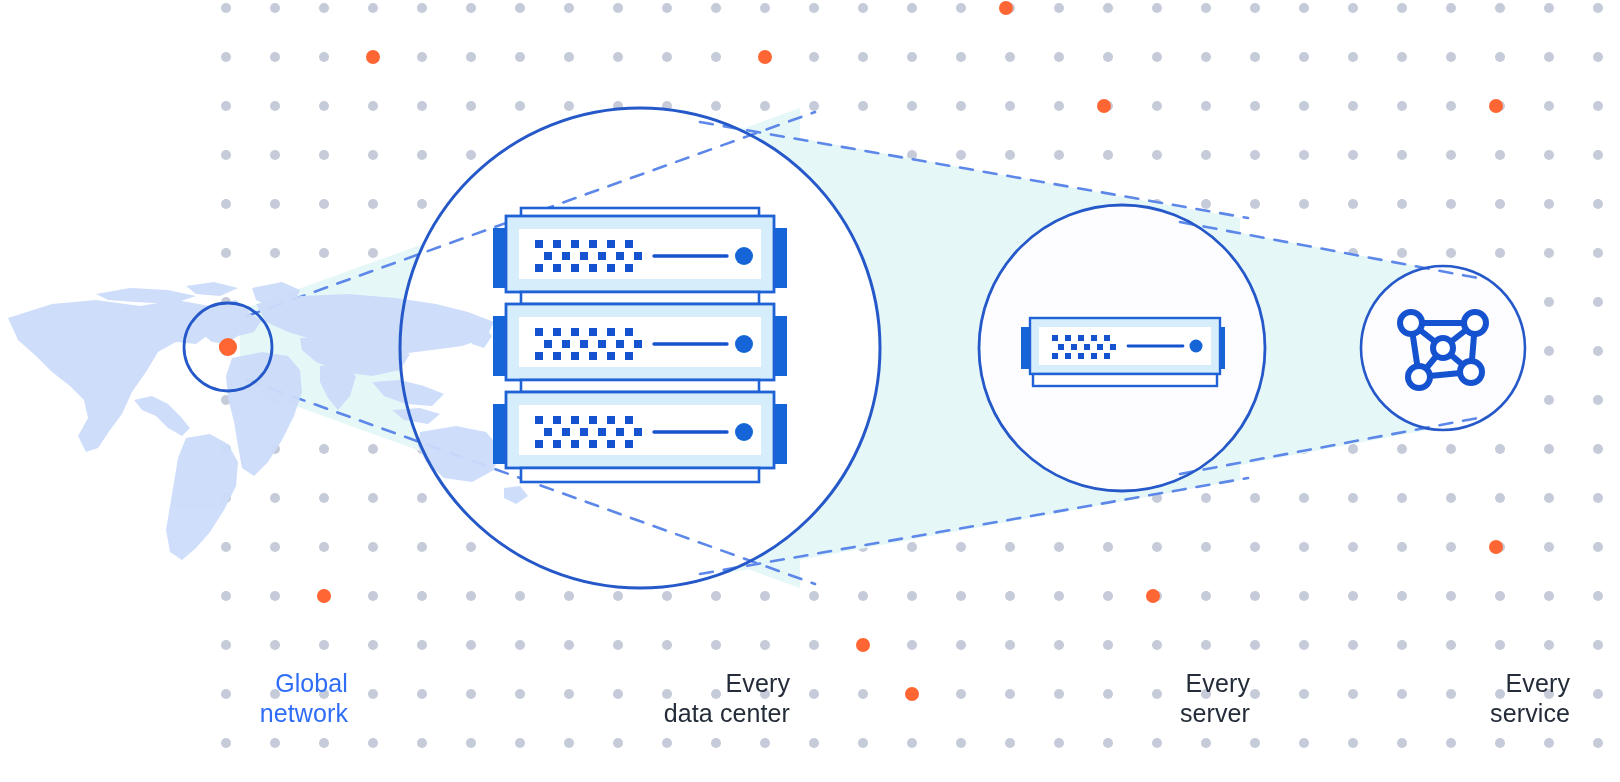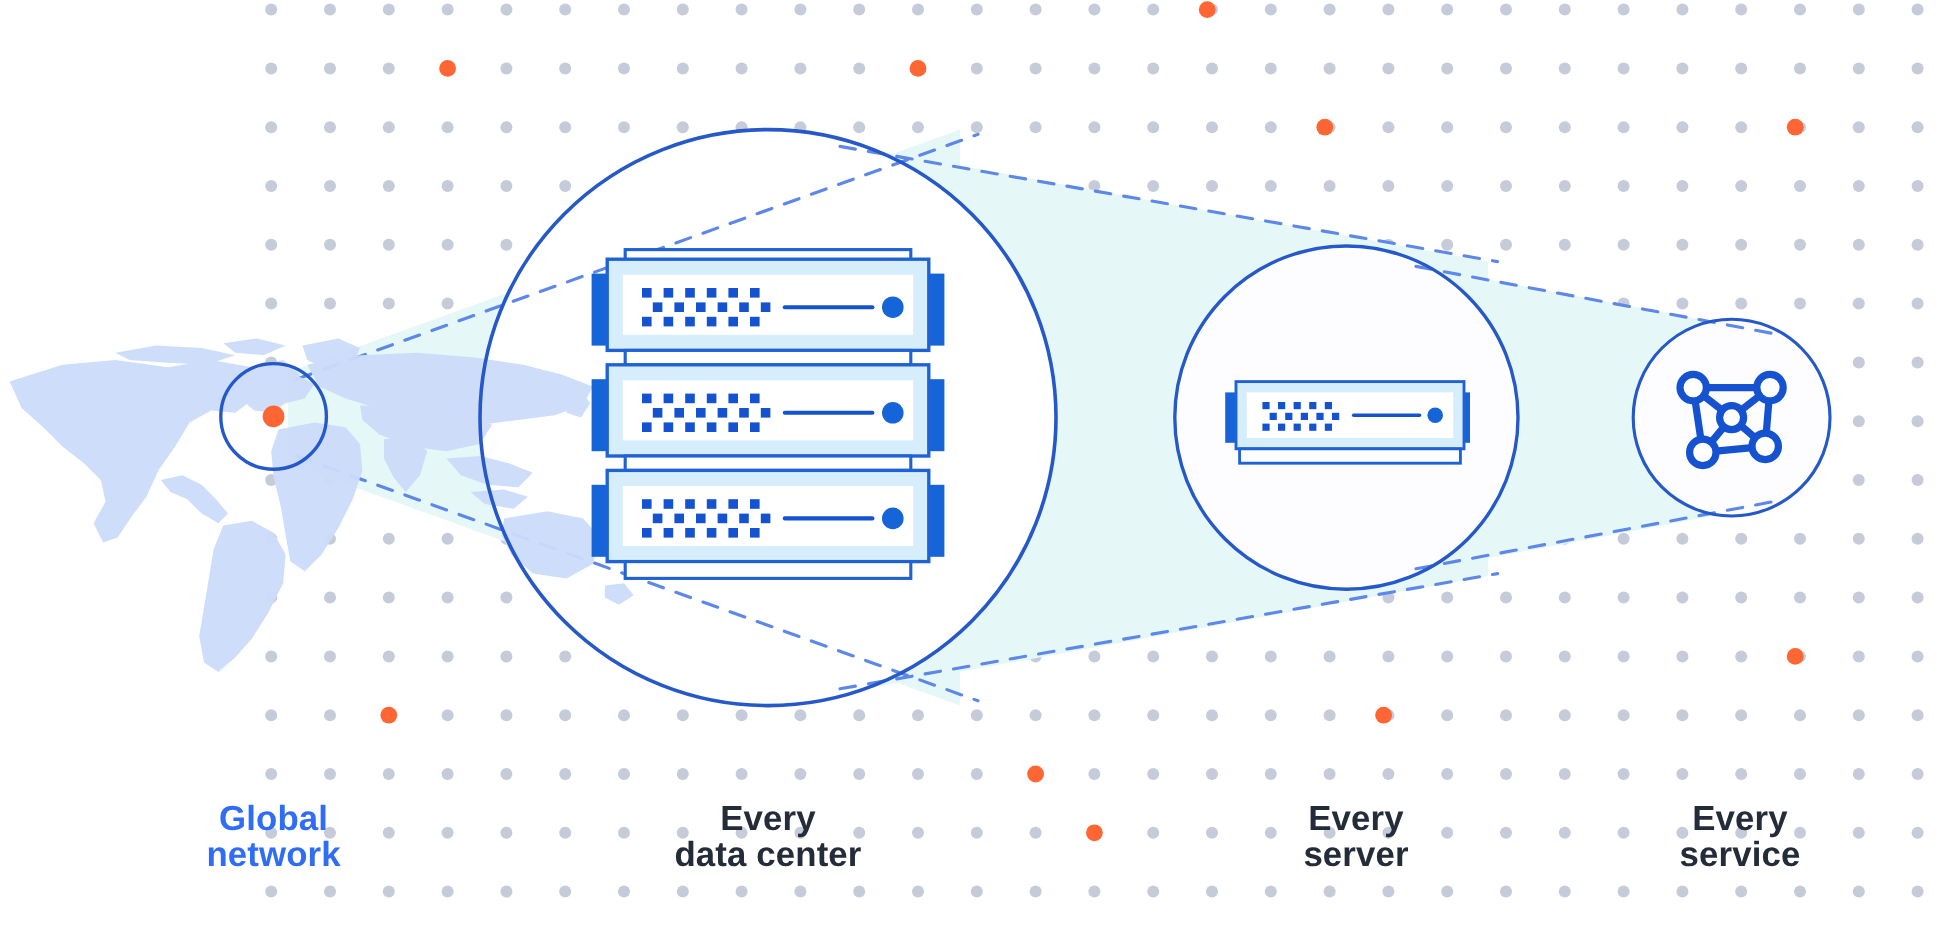--- a/index.html
+++ b/index.html
@@ -7,24 +7,24 @@
     width:1620px;height:782px;overflow:hidden;
     background:#ffffff;
     font-family:"Liberation Sans", sans-serif;
     position:relative;
   }
   #stage{position:absolute;left:0;top:0;width:1620px;height:782px;}
   svg.layer{position:absolute;left:0;top:0;width:1620px;height:782px;display:block;}
   .labels{position:absolute;left:0;top:0;width:1620px;height:782px;pointer-events:none;}
   .label{
     position:absolute;
-    text-align:center;
-    font-size:29px;
+    text-align:right;
+    font-size:25px;
     line-height:30px;
-    font-weight:700;
+    font-weight:400;
     color:#232c38;
     letter-spacing:0.1px;
     white-space:pre-line;
   }
   .label.accent{color:#2f6df6;}
 </style>
 </head>
 <body>
 
 <div id="stage">

